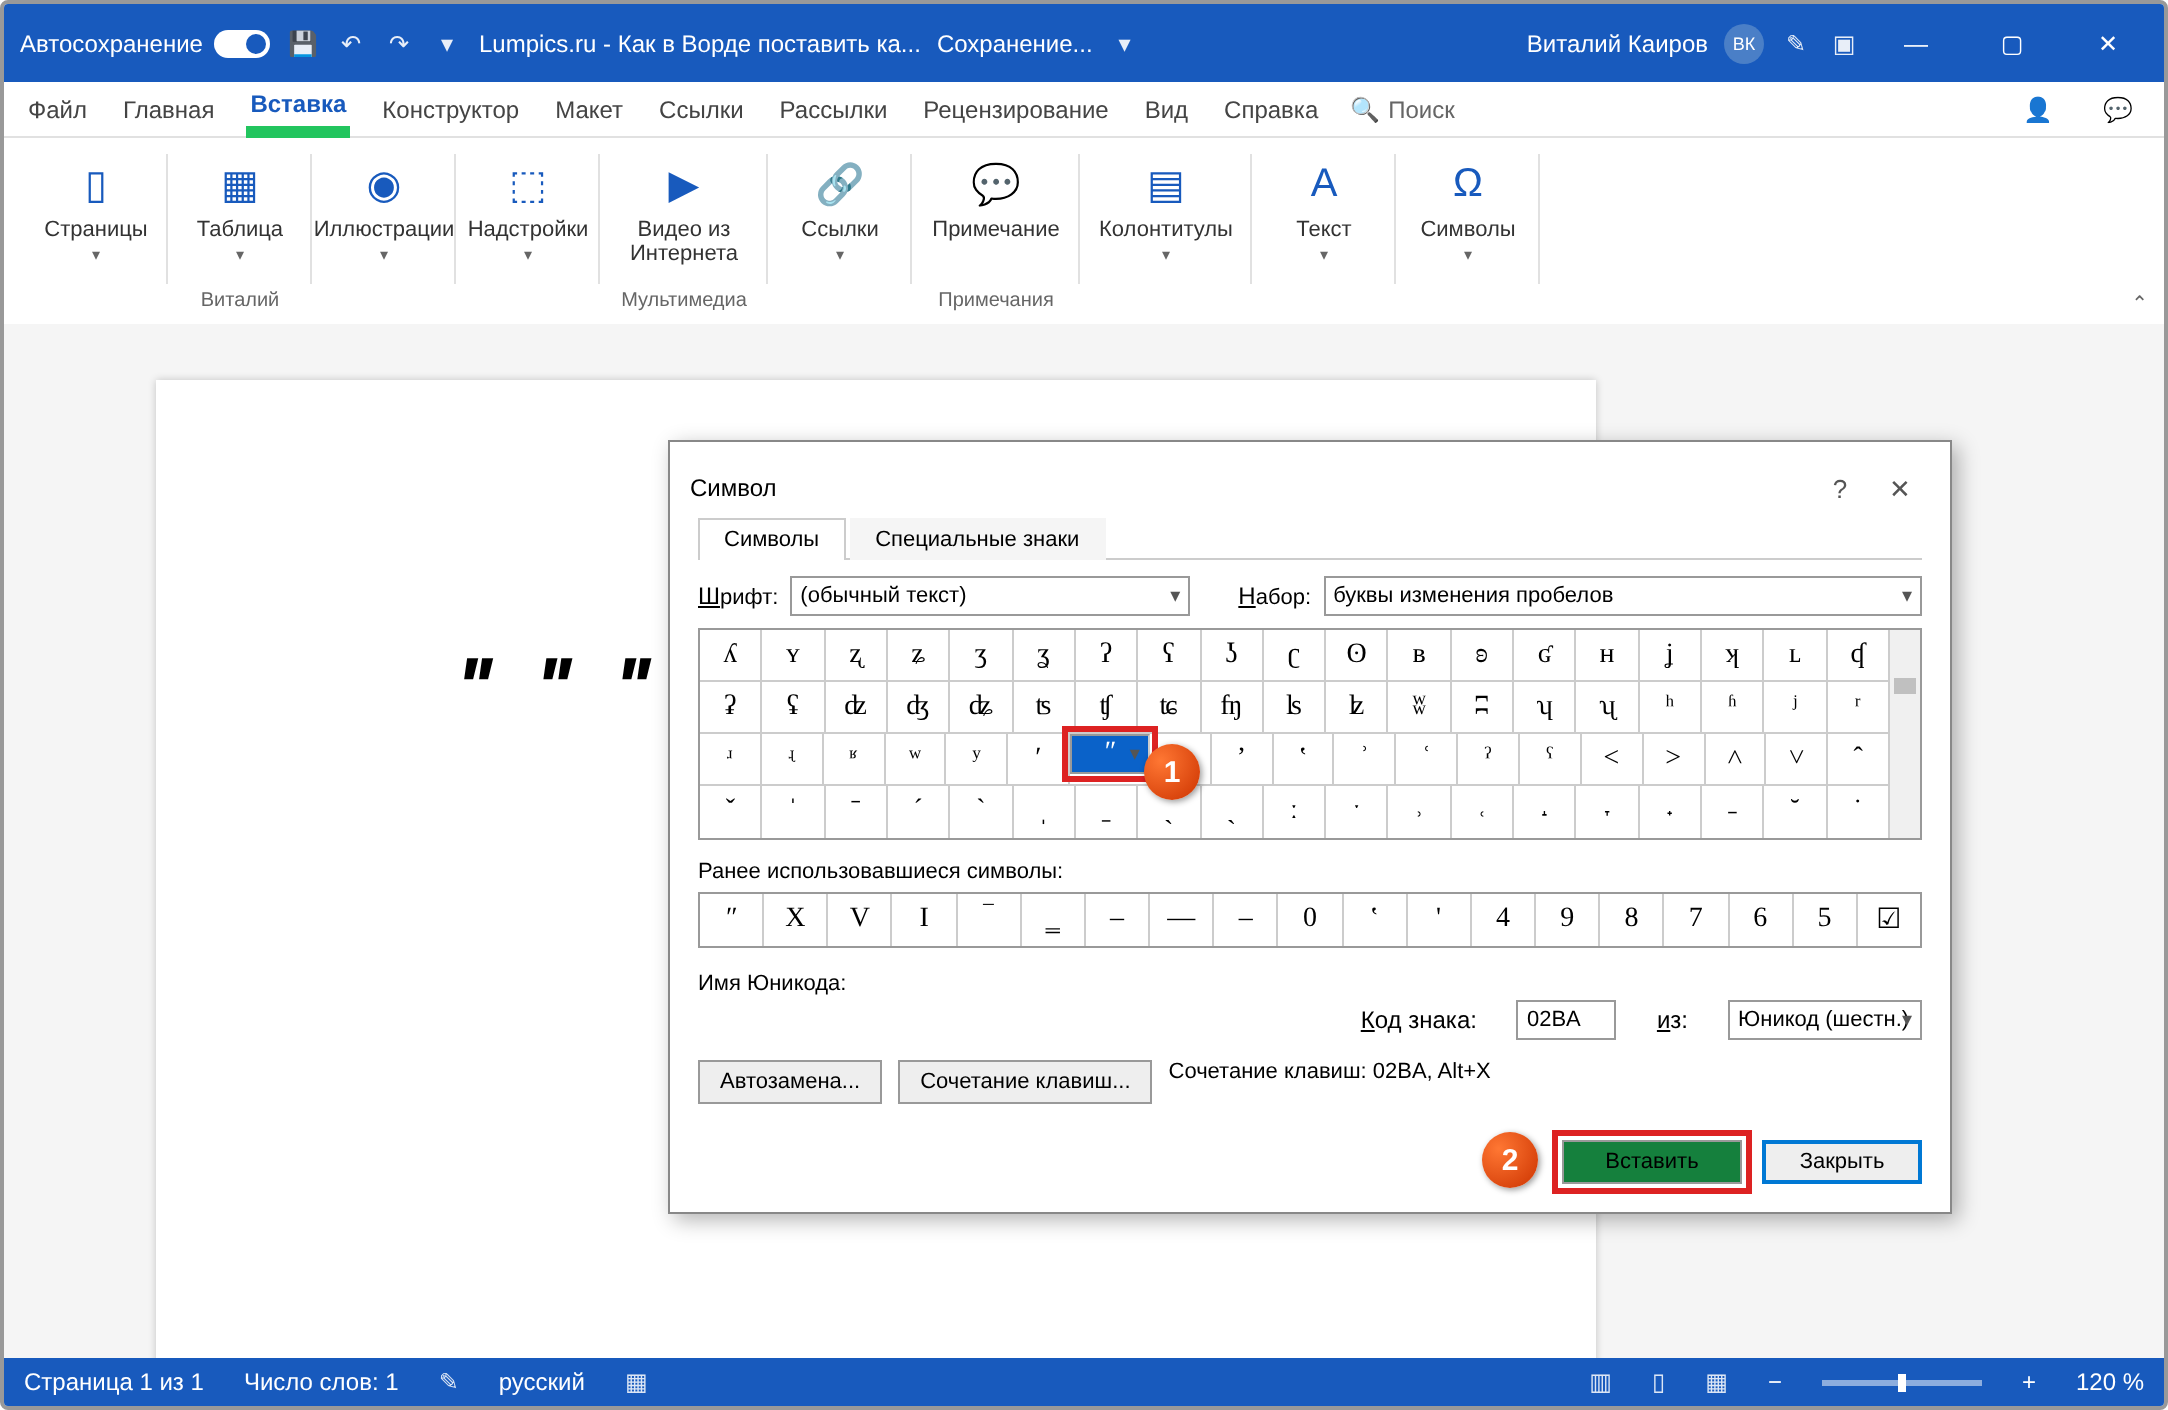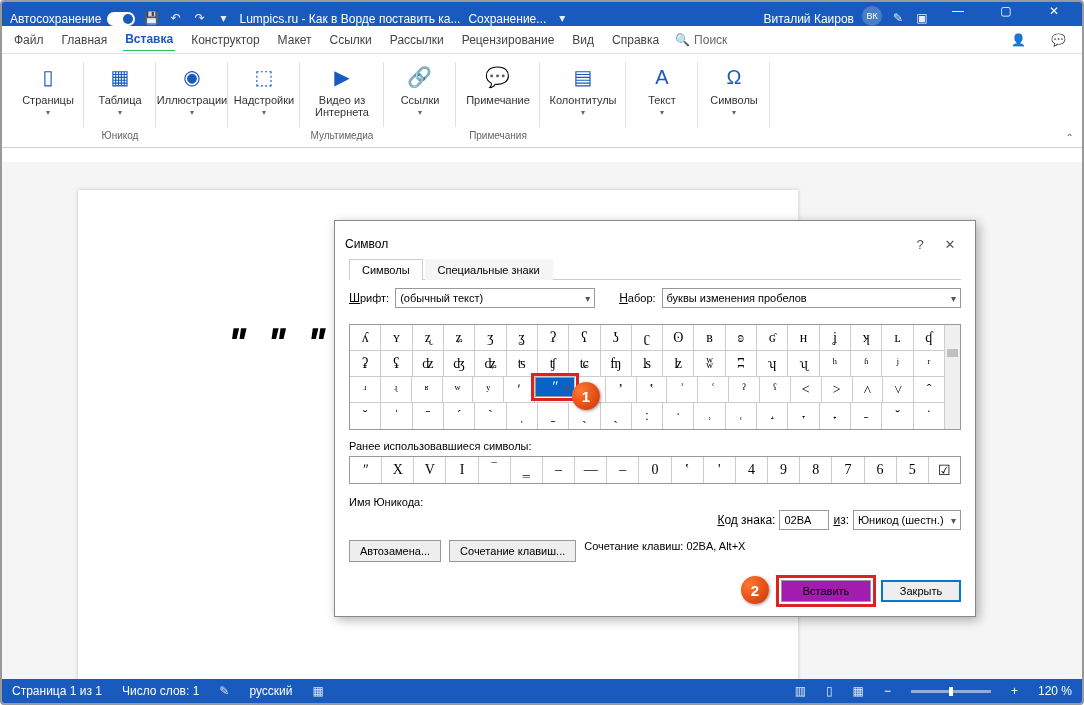--- a/index.html
+++ b/index.html
@@ -1,29 +1,29 @@
 <!DOCTYPE html>
 <html><head>
 <meta charset="utf-8">
 <style>
 *{box-sizing:border-box;margin:0;padding:0;font-family:"Segoe UI",Arial,sans-serif;font-size:12px}
 body{background:#fff;width:1084px;height:705px;overflow:hidden;position:relative;border:2px solid #999;border-radius:4px}
-.titlebar{height:24px;background:#185ABD;color:#fff;display:flex;align-items:flex-end;padding:0 8px;gap:8px}
+.titlebar{height:39px;background:#185ABD;color:#fff;display:flex;align-items:center;padding:0 8px;gap:8px}
 .titlebar .autosave{display:flex;align-items:center;gap:6px;font-size:12px}
 .toggle{width:28px;height:14px;background:#fff;border-radius:7px;position:relative}
 .toggle::after{content:'';position:absolute;width:10px;height:10px;background:#185ABD;border-radius:50%;left:16px;top:2px}
 .titlebar .ticon{width:16px;height:16px;display:flex;align-items:center;justify-content:center;color:#fff;opacity:.9}
 .titlebar .title{flex:0 1 auto;font-size:12px;white-space:nowrap}
 .titlebar .spacer{flex:1}
 .titlebar .user{font-size:12px}
 .titlebar .avatar{width:20px;height:20px;background:#4a7fc7;border-radius:50%;display:flex;align-items:center;justify-content:center;font-size:9px}
 .winbtn{width:40px;height:30px;display:flex;align-items:center;justify-content:center}
 .ribbon-tabs{height:28px;background:#fff;border-bottom:1px solid #e1e1e1;display:flex;align-items:center;padding:0 10px;gap:14px}
 .ribbon-tabs .tab{font-size:12px;color:#444;padding:4px 2px;cursor:pointer}
-.ribbon-tabs .tab.active{color:#185ABD;border-bottom:1px solid #22c55e;font-weight:600}
+.ribbon-tabs .tab.active{color:#185ABD;border-bottom:6px solid #22c55e;font-weight:600}
 .ribbon-tabs .sep{flex:1}
 .ribbon-tabs .search{color:#666;display:flex;align-items:center;gap:4px}
 .ribbon-tabs .rbtn{width:26px;height:22px;display:flex;align-items:center;justify-content:center;color:#555}
 .ribbon{height:94px;background:#fff;border-bottom:1px solid #d0d0d0;display:flex;padding:2px 10px;position:relative}
 .rgroup{display:flex;flex-direction:column;align-items:center;padding:2px 6px;position:relative}
 .rgroup .items{display:flex;gap:4px;flex:1;align-items:flex-start}
 .rgroup .lbl{font-size:10px;color:#666;text-align:center;padding:2px 0}
 .rgroup::after{content:'';position:absolute;right:0;top:6px;bottom:18px;width:1px;background:#e1e1e1}
 .rgroup:last-child::after{display:none}
 .rbigbtn{display:flex;flex-direction:column;align-items:center;width:60px;padding:4px 2px;gap:2px}
@@ -35,40 +35,40 @@
 .page{position:absolute;left:76px;top:28px;width:720px;height:500px;background:#fff;box-shadow:0 0 4px rgba(0,0,0,.2)}
 .pagetext{position:absolute;left:150px;top:130px;font-size:42px;font-style:italic;font-weight:bold;letter-spacing:4px}
 .dialog{position:absolute;left:332px;top:218px;width:642px;background:#fff;border:1px solid #888;box-shadow:3px 3px 10px rgba(0,0,0,.3)}
 .dlgtitle{height:30px;display:flex;align-items:flex-start;padding:16px 10px;font-size:12px}
 .dlgtitle .sp{flex:1}
 .dlgtitle .hbtn{width:30px;text-align:center;color:#555;font-size:13px}
 .dlgbody{padding:6px 14px 14px}
 .dtabs{display:flex;border-bottom:1px solid #ccc;margin-bottom:8px}
 .dtab{padding:4px 12px;font-size:11px;border:1px solid #ccc;border-bottom:none;background:#fff;margin-bottom:-1px;margin-right:2px}
 .dtab.inactive{background:#f5f5f5;border-color:transparent transparent #ccc}
-.frow{display:flex;align-items:center;gap:6px;margin-bottom:16px}
+.frow{display:flex;align-items:center;gap:6px;margin-bottom:6px}
 .frow label{font-size:11px}
 .frow label u{text-decoration:underline}
 .sel{flex:1;height:20px;border:1px solid #999;background:#fff;display:flex;align-items:center;padding:0 4px;font-size:11px;position:relative}
 .sel::after{content:'▾';position:absolute;right:4px;color:#555;font-size:10px}
 .grid{border:1px solid #999;background:#fff;position:relative}
 .gridscroll{position:absolute;right:0;top:0;bottom:0;width:16px;background:#f0f0f0;border-left:1px solid #ccc}
 .gridscroll .thumb{position:absolute;left:2px;right:2px;top:24px;height:8px;background:#c0c0c0}
 .gridrows{margin-right:16px}
 .gridrow{display:flex;height:26px;border-bottom:1px solid #ccc}
 .gridrow:last-child{border-bottom:none}
 .cell{flex:1;border-right:1px solid #ccc;display:flex;align-items:center;justify-content:center;font-size:14px;font-family:'Times New Roman',serif}
 .cell:last-child{border-right:none}
 .cell.sel{background:#0a62c9;color:#fff;outline:3px solid #d22;outline-offset:1px}
 .callout{position:absolute;width:28px;height:28px;border-radius:50%;background:radial-gradient(circle at 30% 30%,#ff7733,#cc3300);color:#fff;display:flex;align-items:center;justify-content:center;font-weight:bold;font-size:15px;box-shadow:1px 1px 3px rgba(0,0,0,.4);z-index:10}
 .recused{display:flex;gap:0;border:1px solid #999;margin-top:4px}
 .recused .rc{flex:1;height:26px;border-right:1px solid #ccc;display:flex;align-items:center;justify-content:center;font-size:14px;font-family:'Times New Roman',serif}
 .recused .rc:last-child{border-right:none}
 .btn{height:22px;padding:0 10px;border:1px solid #999;background:#eee;font-size:11px;display:inline-flex;align-items:center}
-.btn.primary{outline:3px solid #d22;outline-offset:2px;background:#a21caf}
+.btn.primary{outline:3px solid #d22;outline-offset:2px;background:#15803d}
 .btn.focus{border:1px solid #0078d4;box-shadow:inset 0 0 0 1px #0078d4}
 .inp{height:20px;border:1px solid #999;padding:0 4px;font-size:11px;background:#fff}
 .statusbar{position:absolute;bottom:0;left:0;right:0;height:24px;background:#185ABD;color:#fff;display:flex;align-items:center;padding:0 10px;gap:20px;font-size:11px}
 .statusbar .sp{flex:1}
 .statusbar .sicon{opacity:.85}
 .zoomslider{width:80px;height:3px;background:rgba(255,255,255,.5);position:relative}
 .zoomslider::after{content:'';position:absolute;left:38px;top:-3px;width:4px;height:9px;background:#fff}
 </style>
 </head>
 <body>
@@ -127,21 +127,21 @@
       <div class="lbl"></div>
   </div>
   <div class="rgroup">
     <div class="items">
       <div class="rbigbtn">
           <span class="ricon">▦</span>
           <span class="rtext">Таблица</span>
           <span class="arrow">▾</span>
         </div>
     </div>
-      <div class="lbl">Юникод</div>
+      <div class="lbl">Виталий</div>
   </div>
   <div class="rgroup">
     <div class="items">
       <div class="rbigbtn">
           <span class="ricon">◉</span>
           <span class="rtext">Иллюстрации</span>
           <span class="arrow">▾</span>
         </div>
     </div>
       <div class="lbl"></div>
@@ -355,25 +355,25 @@
         <div class="rc">7</div>
         <div class="rc">6</div>
         <div class="rc">5</div>
         <div class="rc">☑</div>
       </div>
 
     <div style="display:flex;margin-top:12px;align-items:flex-start;gap:10px">
       <div style="flex:1">
         <div style="font-size:11px">Имя Юникода:</div>
       </div>
-      <div style="display:flex;align-items:center;gap:4px;margin-top:14px">
+      <div style="display:flex;align-items:center;gap:20px;margin-top:14px">
         <label><u>К</u>од знака:</label>
         <input class="inp" style="width: 50px;" value="02BA">
         <label><u>и</u>з:</label>
-        <div class="sel" style="width:108px;flex:none">Юникод (шестн.)</div>
+        <div class="sel" style="width:97px;flex:none">Юникод (шестн.)</div>
       </div>
     </div>
 
     <div style="display:flex;align-items:flex-start;gap:8px;margin-top:10px">
       <button class="btn">Автозамена...</button>
       <button class="btn">Сочетание клавиш...</button>
       <span style="font-size:11px">Сочетание клавиш: 02BA, Alt+X</span>
     </div>
 
     <div style="display:flex;justify-content:flex-end;gap:10px;margin-top:18px;position:relative">

